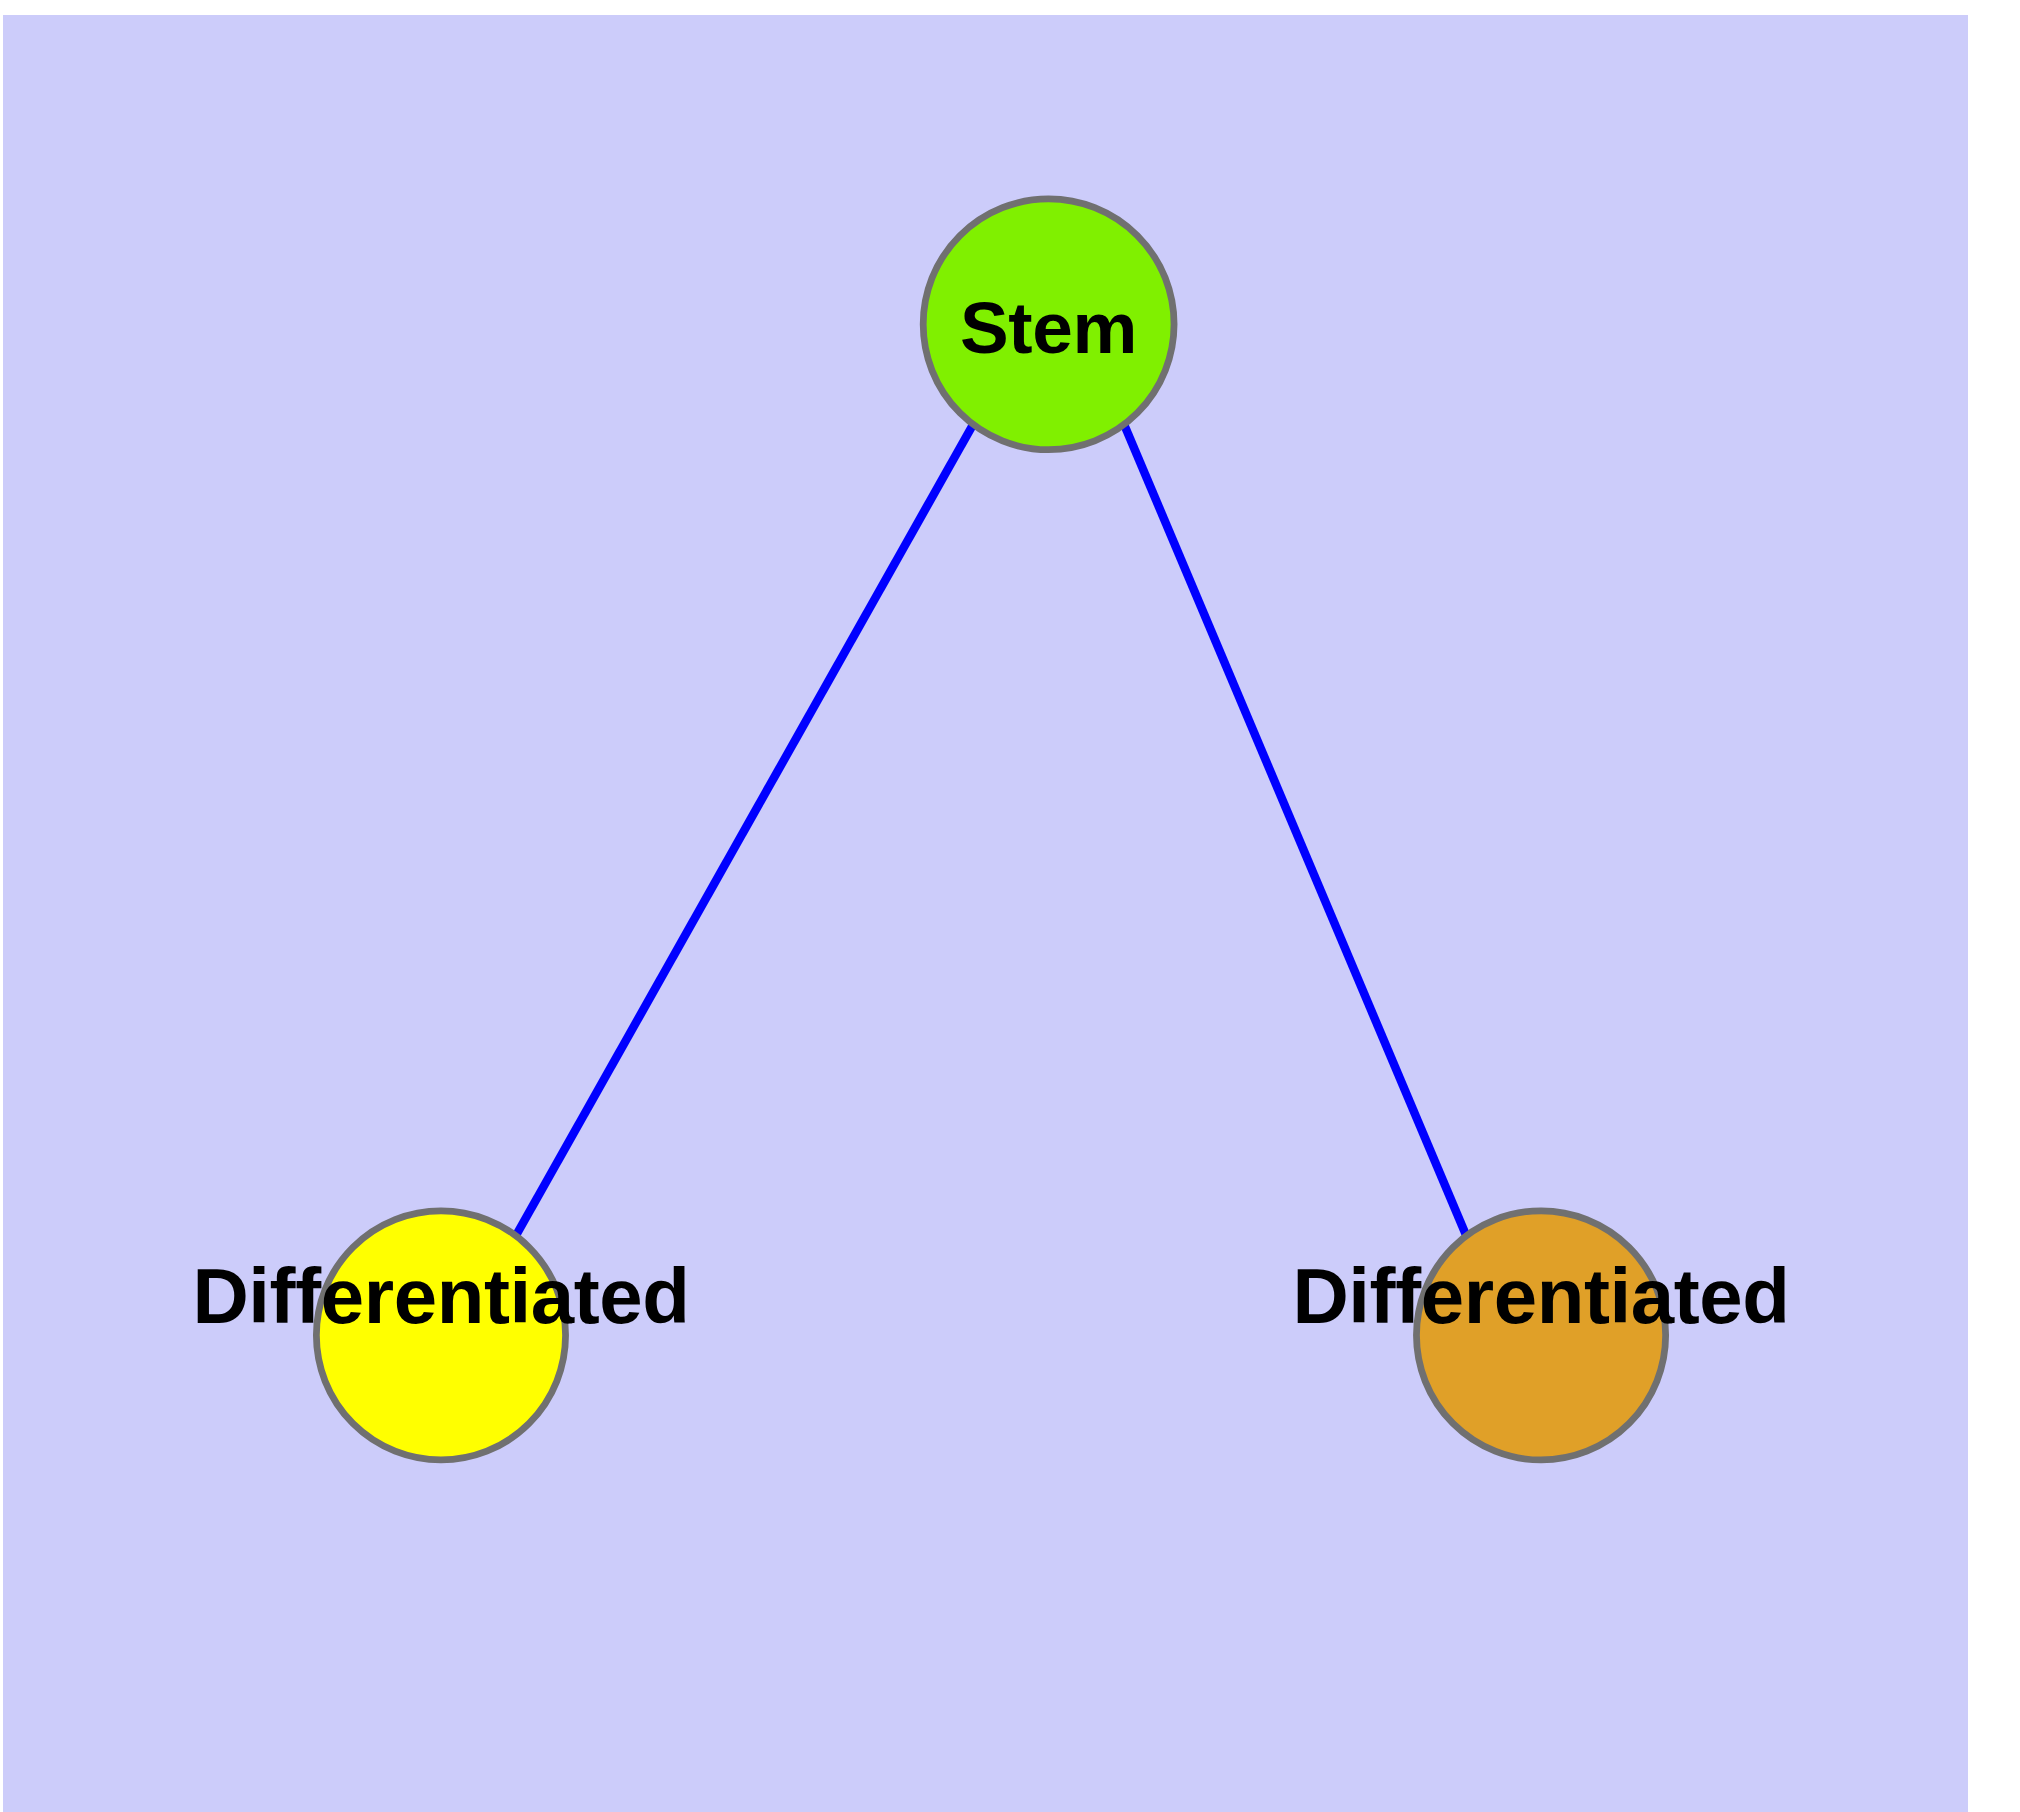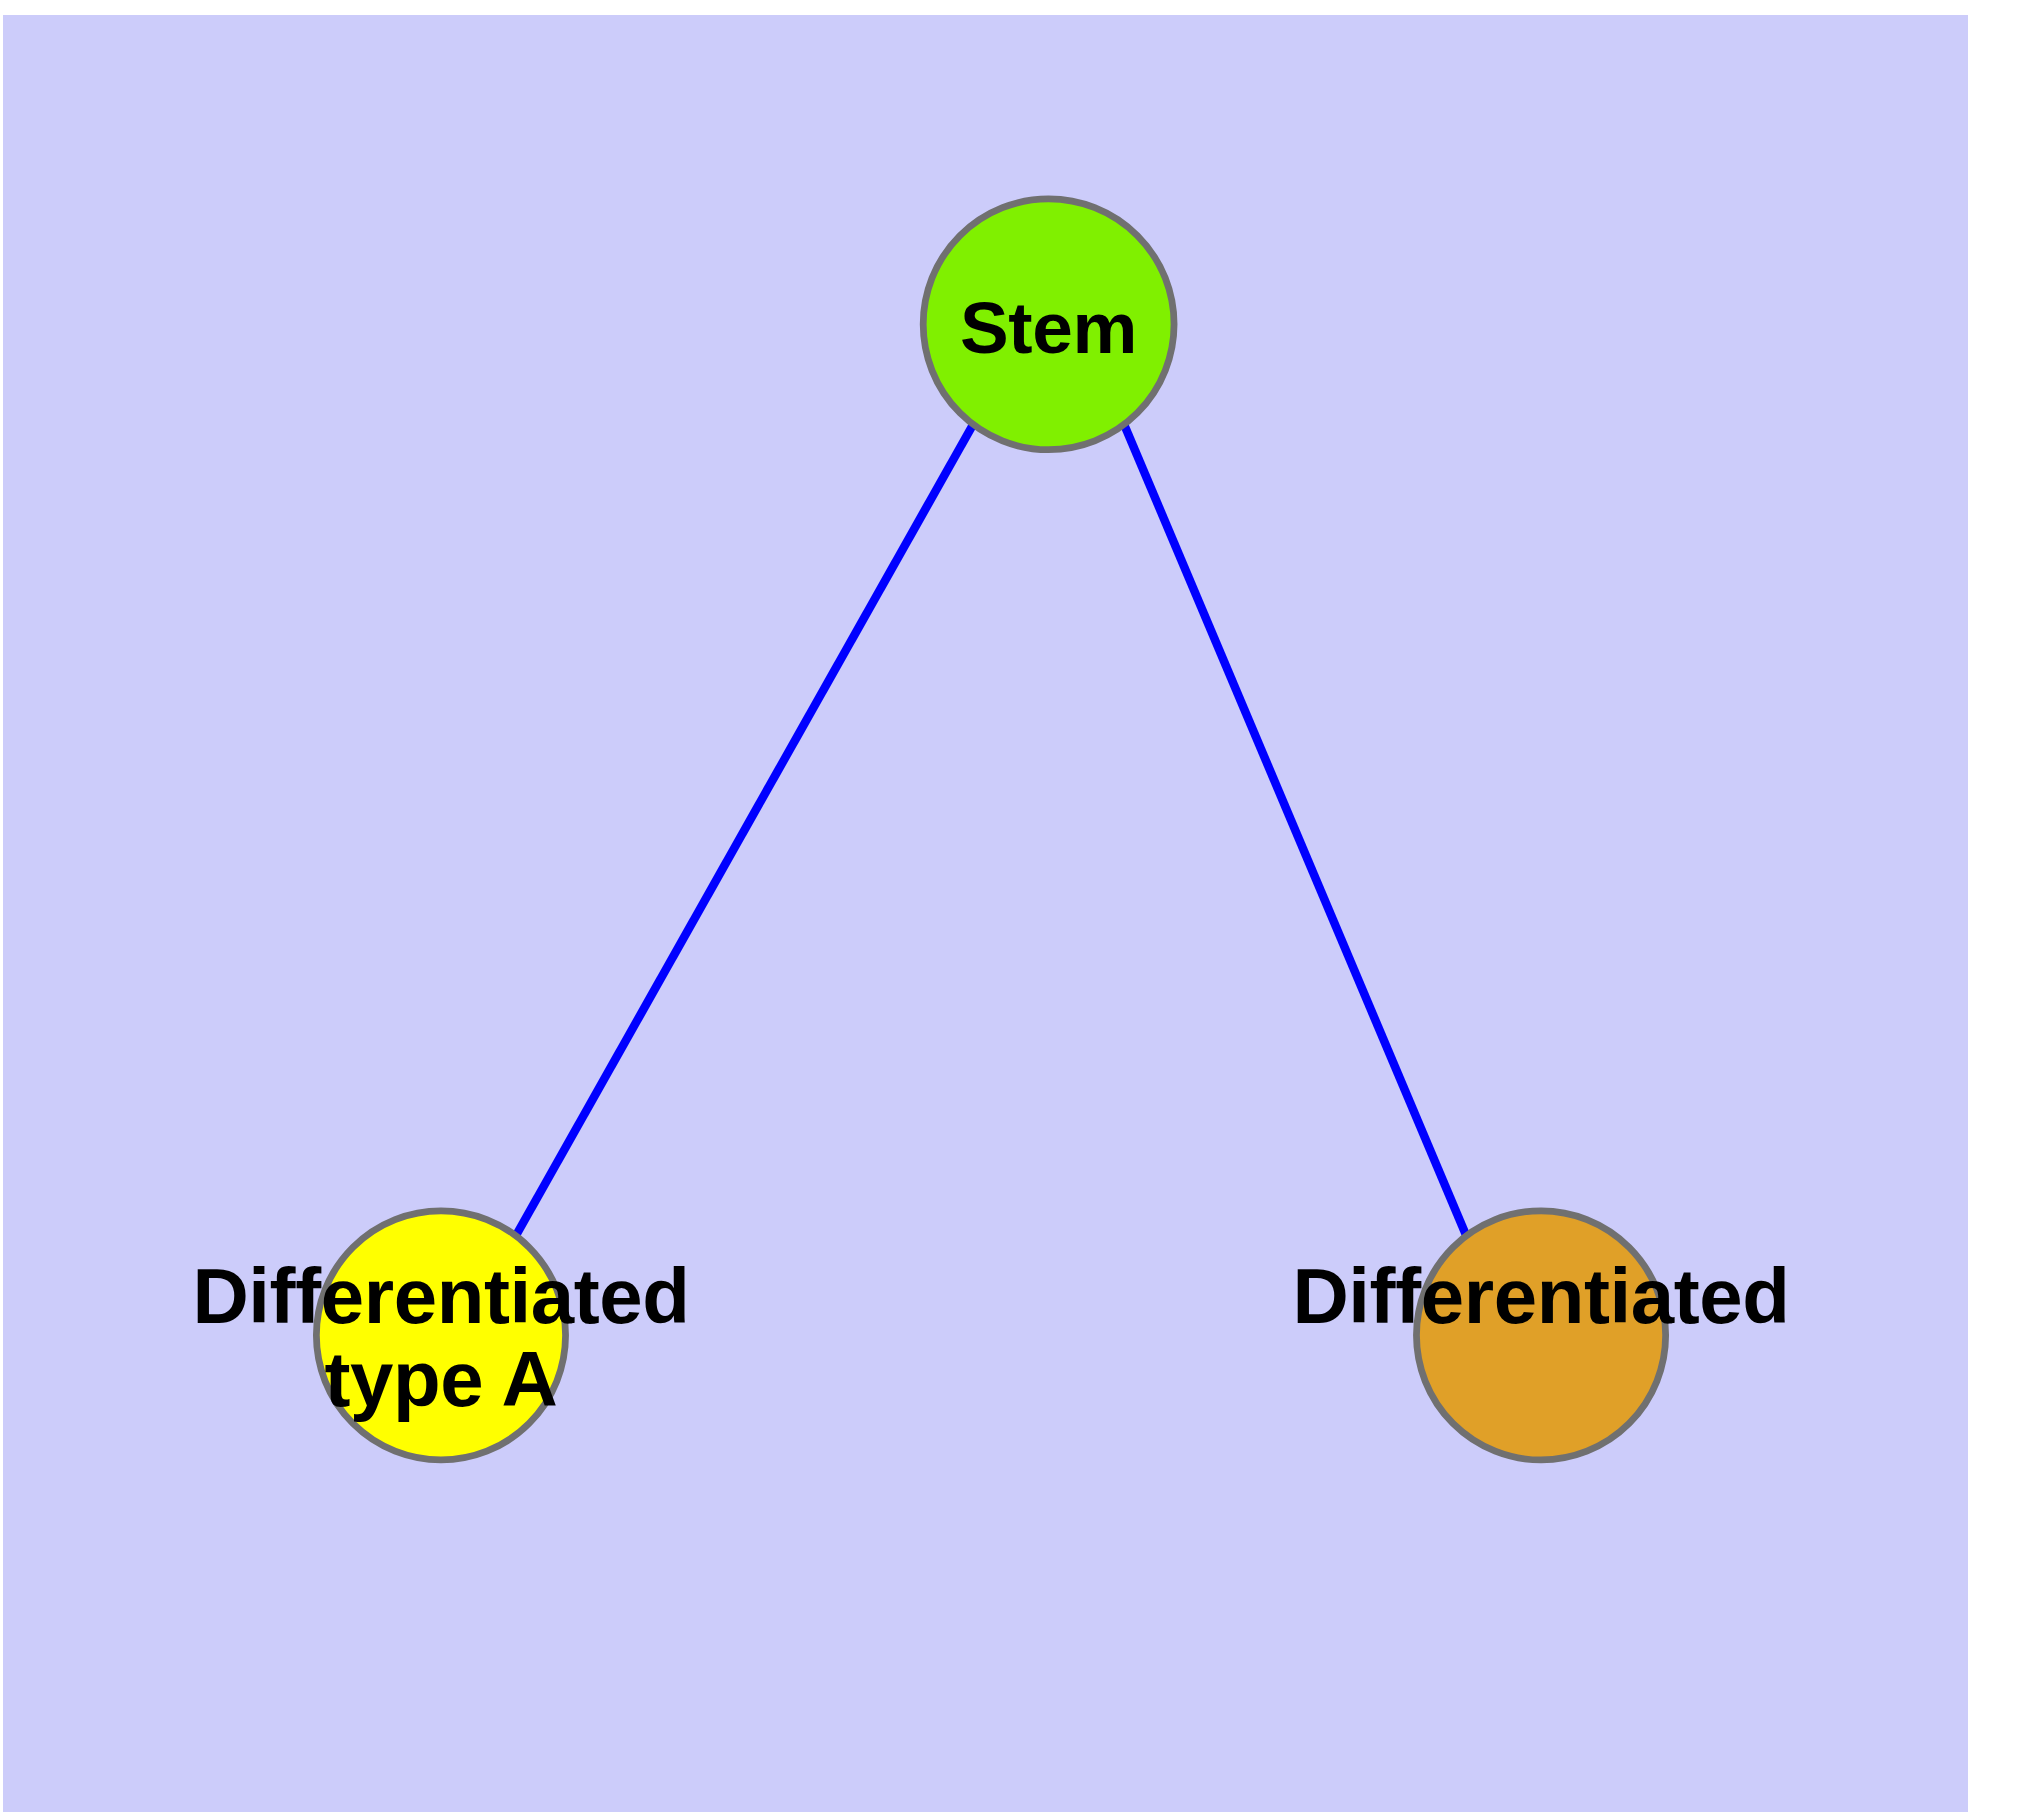--- a/index.html
+++ b/index.html
@@ -101,21 +101,20 @@
       <circle cx="1818" cy="1565" r="147" fill="#e0a028" stroke="#707070" stroke-width="8"></circle>
     </g>
   </svg>
 
   <div class="node-label" id="label-stem">
     <span class="line">Stem</span>
   </div>
 
   <div class="node-label" id="label-diff-a">
     <span class="line">Differentiated</span>
-    <span class="line">type A</span>
   </div>
 
   <div class="node-label" id="label-diff-b">
     <span class="line">Differentiated</span>
   </div>
 
 </div>
 
 
 </body></html>

